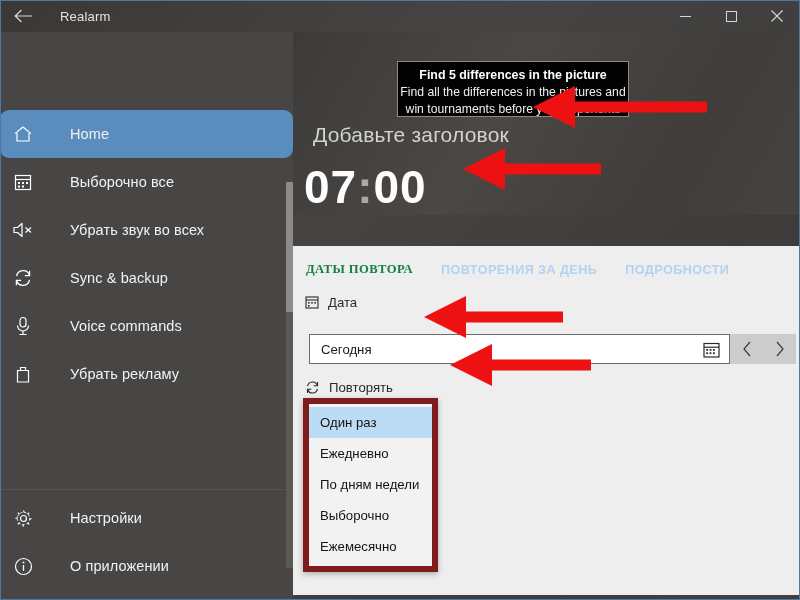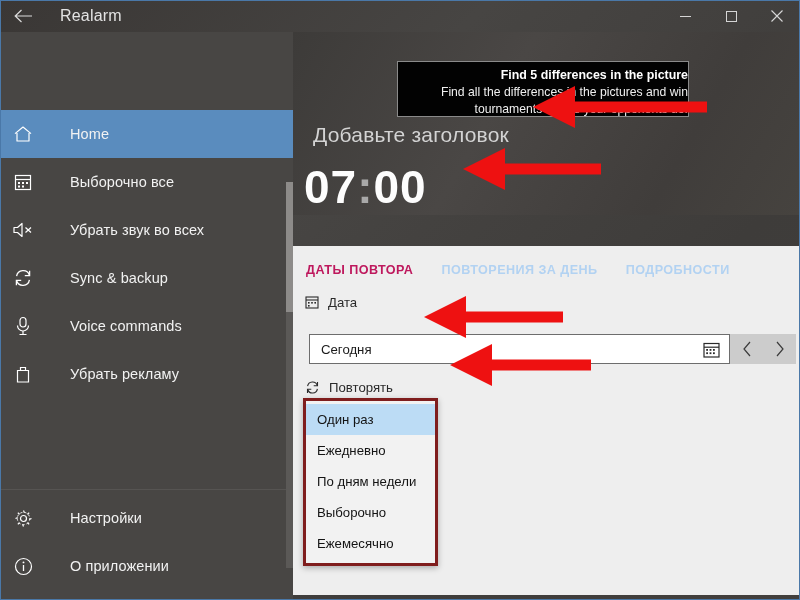--- a/index.html
+++ b/index.html
@@ -21,21 +21,21 @@
     position: absolute; top: 0; left: 0; width: 800px; height: 32px;
     display: flex; align-items: center;
   }
   .back-btn {
     width: 46px; height: 32px;
     display: flex; align-items: center; justify-content: center;
     color: #d8d8d8; font-size: 15px; line-height: 1;
   }
   .back-btn svg { display:block; }
   .app-title {
-    color: #e3e3e3; font-size: 16px; margin-left: 14px;
+    color: #e3e3e3; font-size: 13px; margin-left: 14px;
     letter-spacing: 0.2px;
   }
   .winctrls {
     position: absolute; right: 0; top: 0; height: 32px; display: flex;
   }
   .winbtn {
     width: 46px; height: 32px;
     display: flex; align-items: center; justify-content: center;
     color: #d5d5d5;
   }
@@ -47,21 +47,21 @@
     background: #484644;
     display: flex; flex-direction: column;
   }
   .sidebar-top { flex: 1 1 auto; padding-top: 78px; }
   .sidebar-bottom { flex: 0 0 auto; border-top: 1px solid #565452; padding: 4px 0 10px; }
   .nav-item {
     height: 48px; display: flex; align-items: center;
     color: #f2f2f2; font-size: 14.5px;
     position: relative;
   }
-  .nav-item.active { background: #5a8cbe; }
+  .nav-item.active { background: #5a8cbe; border-radius: 9px; }
   .nav-ico {
     width: 46px; min-width: 46px; display: flex;
     align-items: center; justify-content: center;
     color: #ffffff;
   }
   .nav-ico svg { display: block; }
   .nav-label { margin-left: 24px; white-space: nowrap; letter-spacing: 0.1px; }
 
   
   .page-scroll {
@@ -78,23 +78,23 @@
     position: absolute; left: 293px; top: 32px; width: 507px; height: 568px;
   }
 
   
   .hero {
     position: absolute; left: 0; top: 0; width: 507px; height: 183px;
     background: linear-gradient(120deg, #3d3b39 0%, #4a4745 40%, #403d3b 75%, #46433f 100%);
     overflow: hidden;
   }
   .ad-banner {
-    position: absolute; left: 104px; top: 29px; width: 292px; height: 56px;
+    position: absolute; left: 104px; top: 29px; width: 232px; height: 56px;
     background: #020202; border: 1px solid #8a8a8a;
-    text-align: right; overflow: hidden;
+    text-align: center; overflow: hidden;
     padding-top: 5px;
   }
   .ad-head {
     color: #ffffff; font-size: 12.4px; font-weight: bold; line-height: 17px;
   }
   .ad-sub {
     color: #f0f0f0; font-size: 12.2px; line-height: 17px;
   }
   .hero-title {
     position: absolute; left: 20px; top: 91px;
@@ -112,21 +112,21 @@
     position: absolute; left: 0; top: 214px; width: 507px; height: 349px;
     background: #eeeeee;
   }
   .tabs {
     display: flex; align-items: center; height: 47px; padding-left: 13px;
   }
   .tab {
     font-size: 12.6px; font-weight: bold; letter-spacing: 0.45px;
     color: #b2d2f2; margin-right: 28px; white-space: nowrap;
   }
-  .tab.active { color: #be185d; }
+  .tab.active { color: #15803d; font-family: Liberation Serif, serif; }
 
   .field-label {
     display: flex; align-items: flex-start; padding-left: 12px;
     color: #2a2a2a; font-size: 13.2px; margin-top: 2px;
   }
   .field-label .lbl-ico { margin-right: 9px; display:flex; color:#2a2a2a; }
   .field-label .lbl-ico svg { display: block; }
 
   .date-row {
     position: absolute; left: 16px; top: 88px; width: 487px; height: 30px;
@@ -149,21 +149,21 @@
     justify-content: center; color: #3b3b3b; font-size: 15px;
   }
   .navbtn svg { display: block; }
 
   .repeat-label {
     position: absolute; left: 0; top: 132px;
   }
 
   .dropdown {
     position: absolute; left: 10px; top: 152px; width: 135px;
-    background: #f2f2f2; border: 3px solid #7f1d1d;
+    background: #f2f2f2; border: 6px solid #7f1d1d;
     box-shadow: 0 2px 6px rgba(0,0,0,0.28);
     padding: 3px 0 4px;
     text-align: right;
   }
   .dd-item {
     height: 31px; display: flex; align-items: center;
     padding-left: 11px; font-size: 13.2px; color: #141414;
   }
   .dd-item.sel { background: #bcdcf5; }
 

